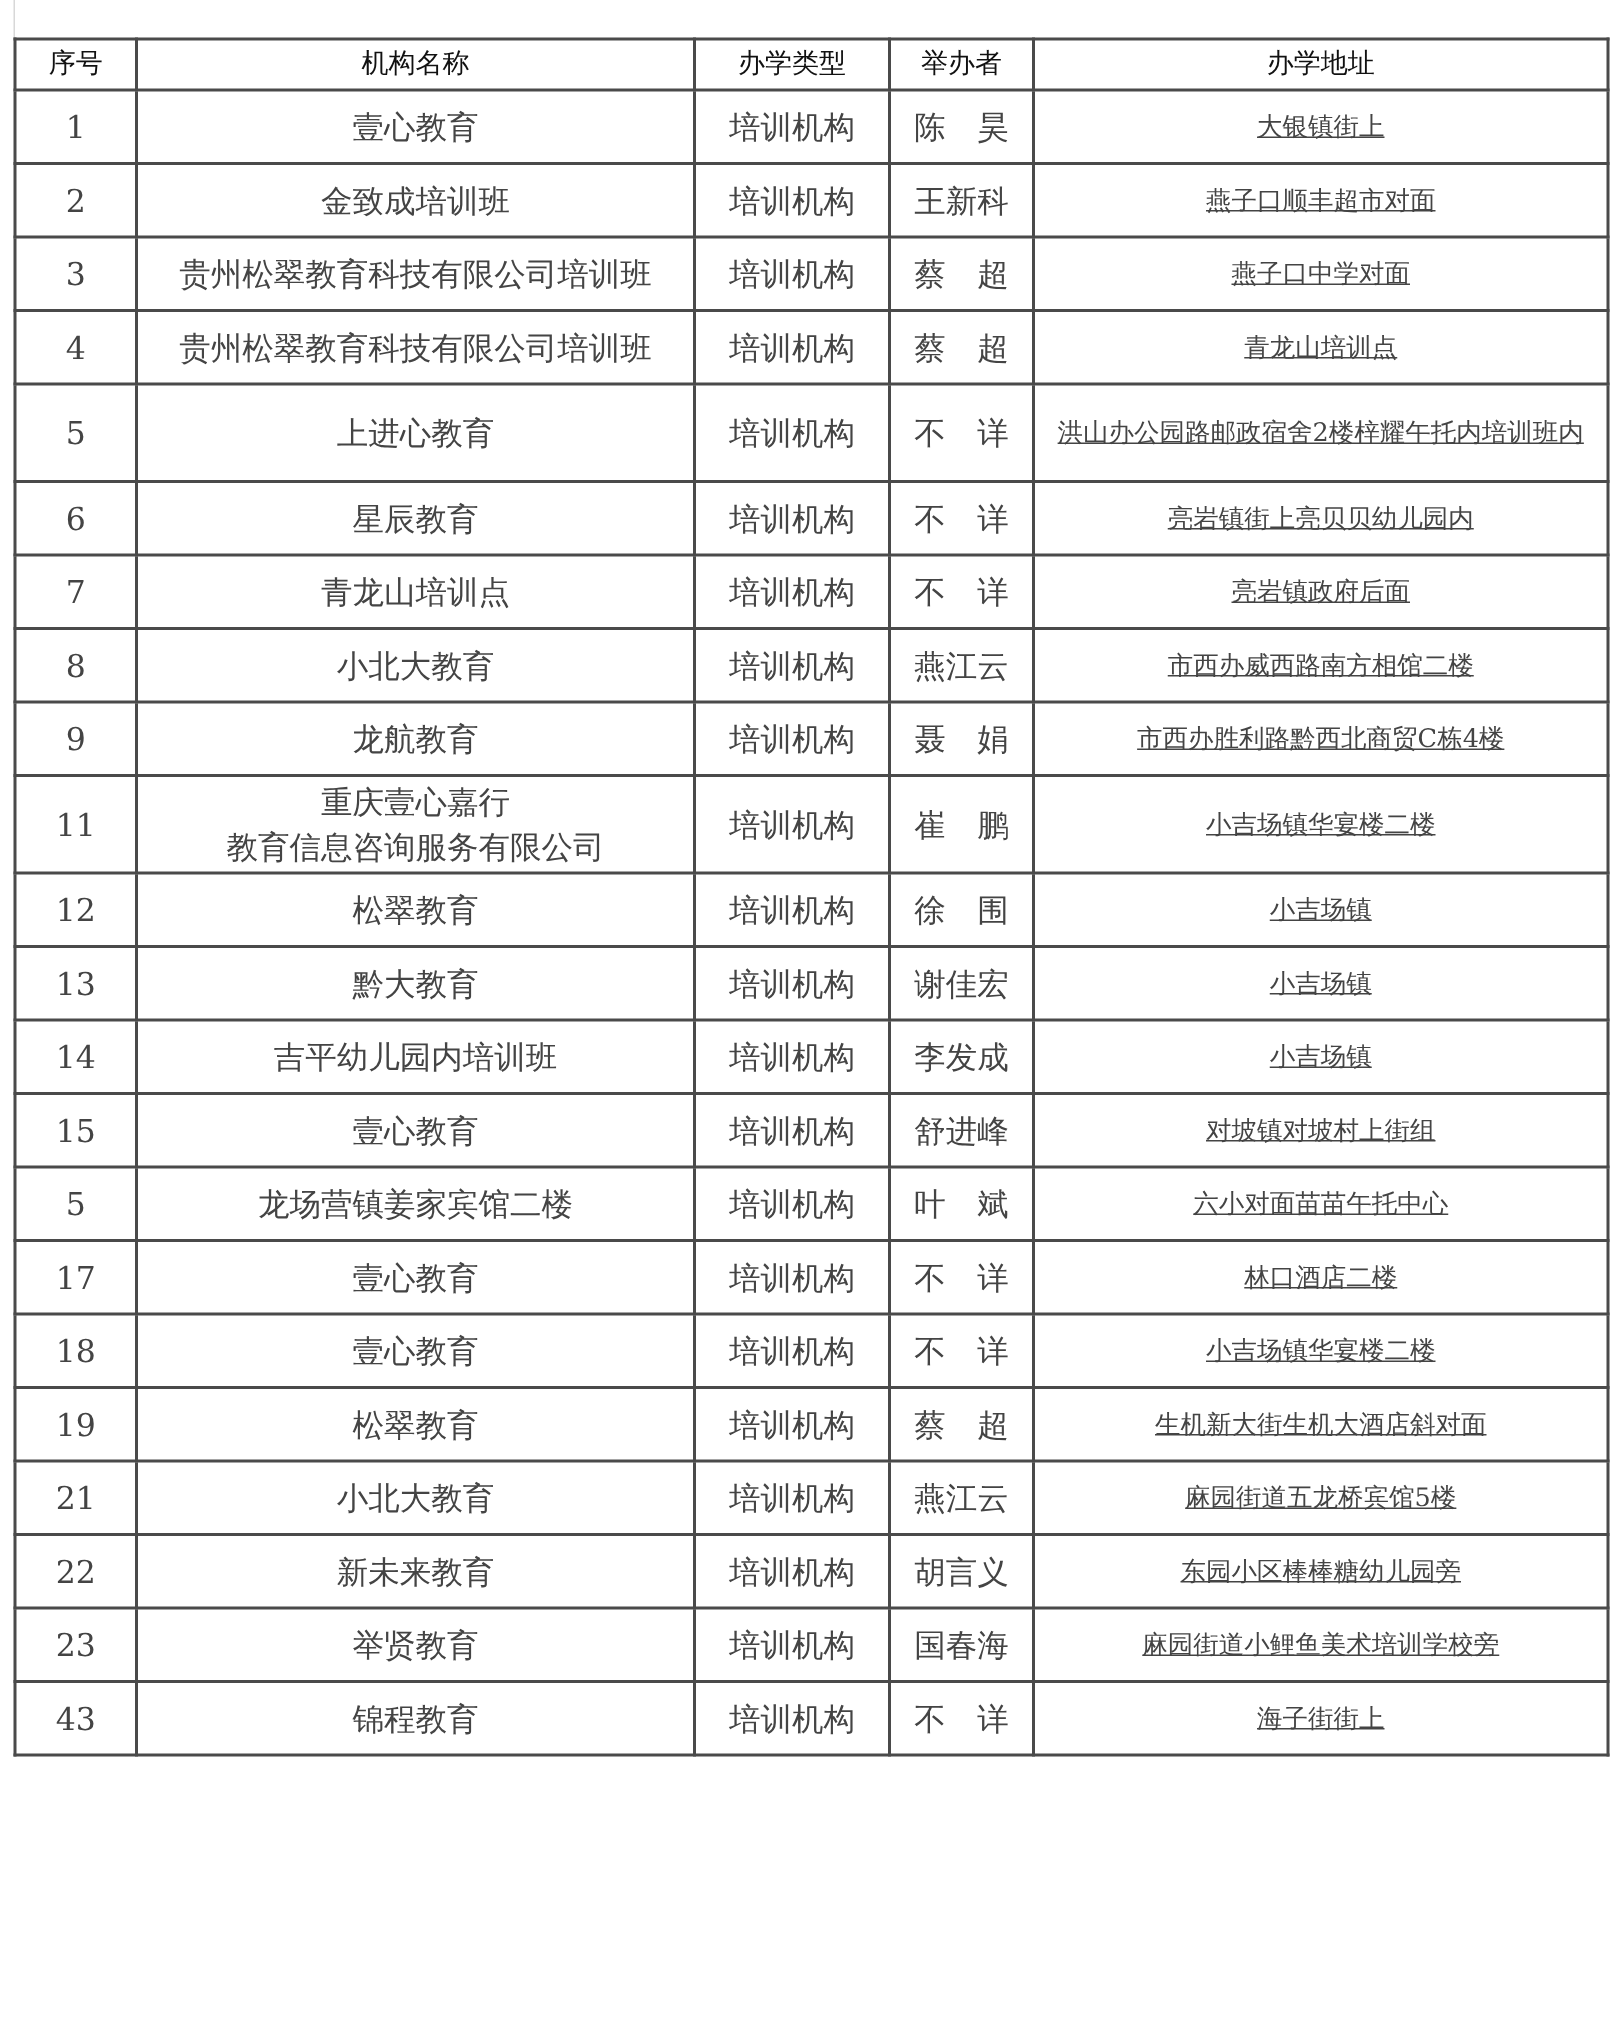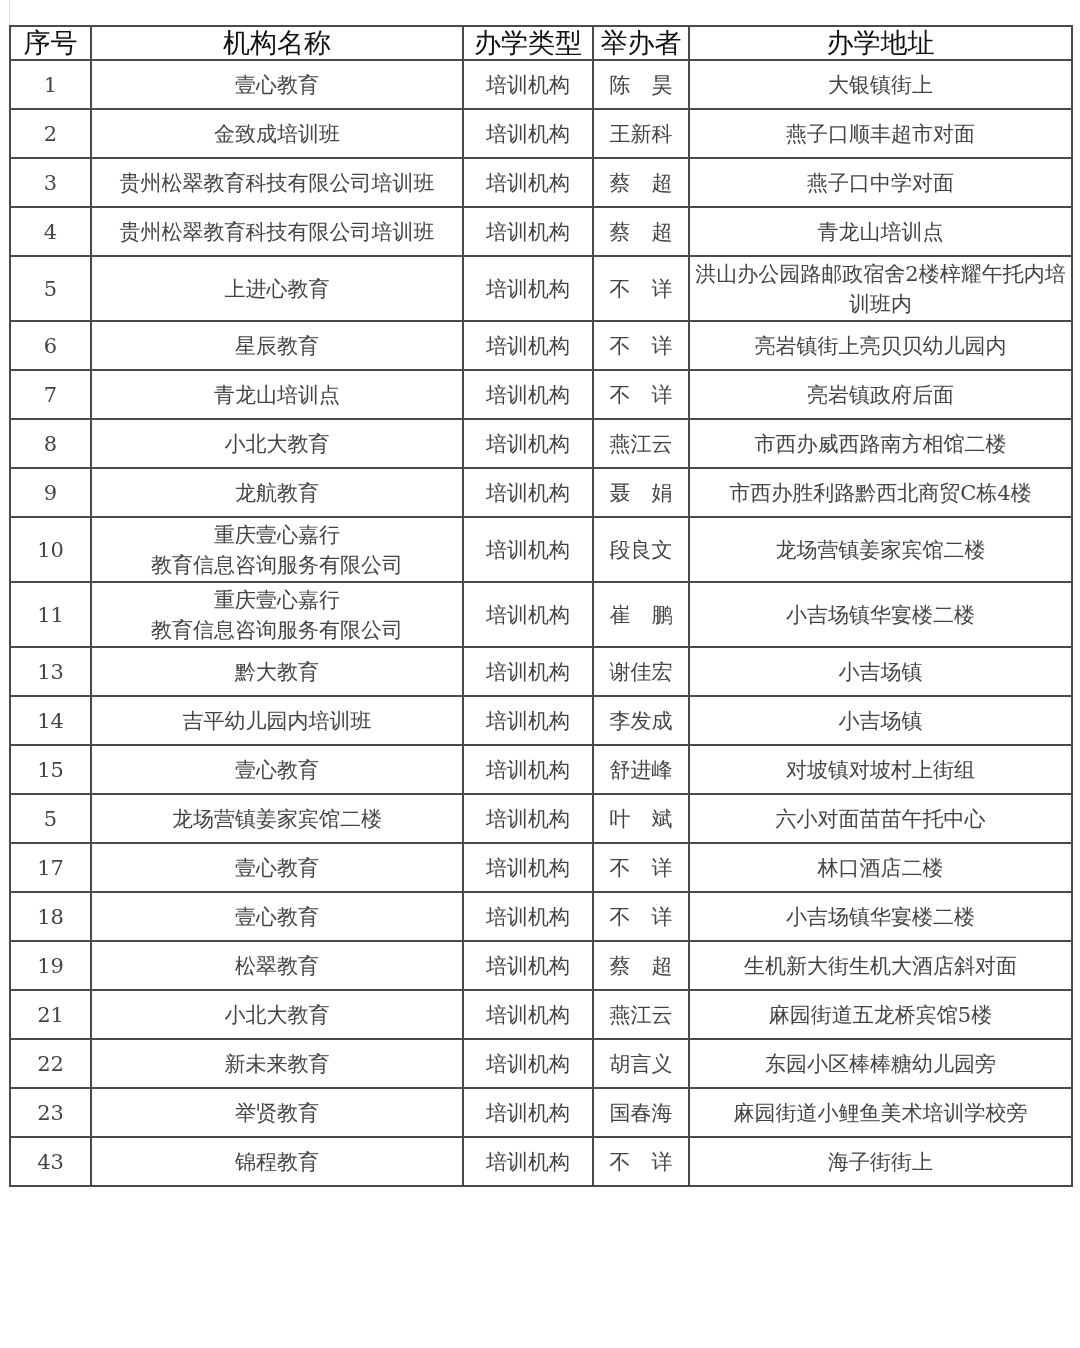--- a/index.html
+++ b/index.html
@@ -3,26 +3,26 @@
   <meta charset="utf-8">
   <style>
     html, body { margin: 0; padding: 0; background: #ffffff; }
     body { width: 1080px; height: 1348px; position: relative; overflow: hidden;
            font-family: "DejaVu Serif", "Liberation Serif", serif; color: #3a3a3a; }
     .left-rule { position: absolute; left: 9px; top: 0; width: 1px; height: 25px; background: #d8d8d8; }
     table { position: absolute; left: 9px; top: 25px; width: 1062px;
             border-collapse: collapse; table-layout: fixed; }
     th, td { border: 2px solid #4a4a4a; text-align: center; vertical-align: middle;
              padding: 0 2px; overflow: hidden; }
-    th { height: 32px; font-size: 27px; font-weight: normal; color: #111; line-height: 32px; }
+    th { height: 32px; font-size: 18px; font-weight: normal; color: #111; line-height: 32px; }
     td { height: 47px; font-size: 21px; line-height: 30px; color: #444; }
     tr.tall td { height: 63px; }
     td.num { font-size: 21px; }
     td.holder { letter-spacing: 0; }
-    td.addr { font-size: 21px; }
+    td.addr { font-size: 17px; text-decoration: underline; }
   </style>
 </head>
 <body>
 
 <div class="left-rule"></div>
 
 <table>
   <colgroup>
     <col style="width:81px">
     <col style="width:372px">
@@ -97,32 +97,32 @@
     <td class="addr">市西办威西路南方相馆二楼</td>
   </tr>
       <tr>
     <td class="num">9</td>
     <td>龙航教育</td>
     <td>培训机构</td>
     <td class="holder">聂　娟</td>
     <td class="addr">市西办胜利路黔西北商贸C栋4楼</td>
   </tr>
       <tr class="tall">
-    <td class="num">10</td>
-    <td>重庆壹心嘉行<br>教育信息咨询服务有限公司</td>
-    <td>培训机构</td>
-    <td class="holder">段良文</td>
-    <td class="addr">龙场营镇姜家宾馆二楼</td>
-  </tr>
-      <tr class="tall">
     <td class="num">11</td>
     <td>重庆壹心嘉行<br>教育信息咨询服务有限公司</td>
     <td>培训机构</td>
     <td class="holder">崔　鹏</td>
     <td class="addr">小吉场镇华宴楼二楼</td>
+  </tr>
+      <tr>
+    <td class="num">12</td>
+    <td>松翠教育</td>
+    <td>培训机构</td>
+    <td class="holder">徐　围</td>
+    <td class="addr">小吉场镇</td>
   </tr>
       <tr>
     <td class="num">13</td>
     <td>黔大教育</td>
     <td>培训机构</td>
     <td class="holder">谢佳宏</td>
     <td class="addr">小吉场镇</td>
   </tr>
       <tr>
     <td class="num">14</td>

